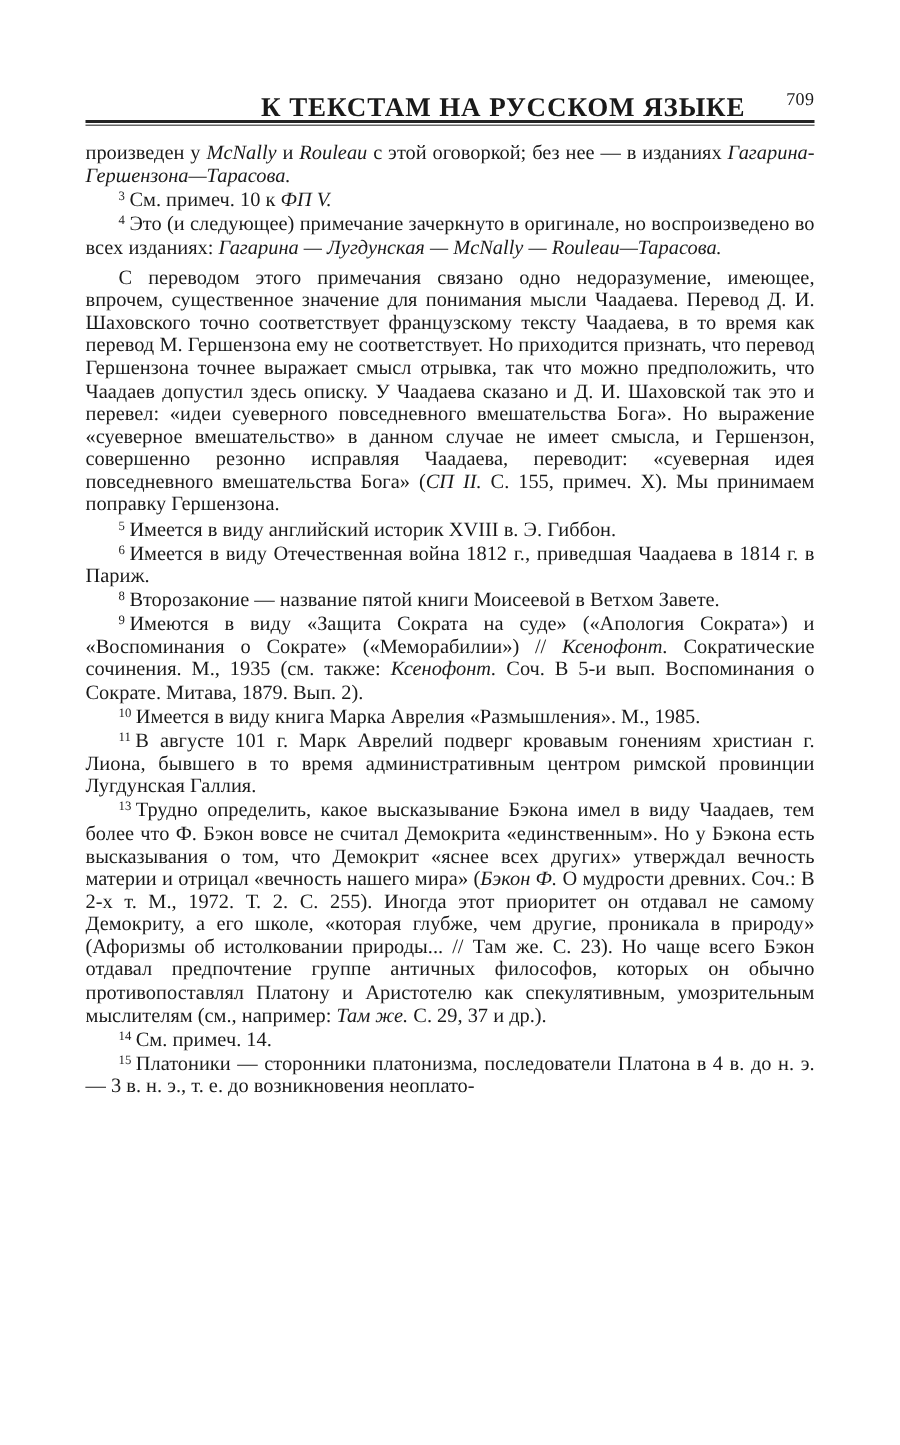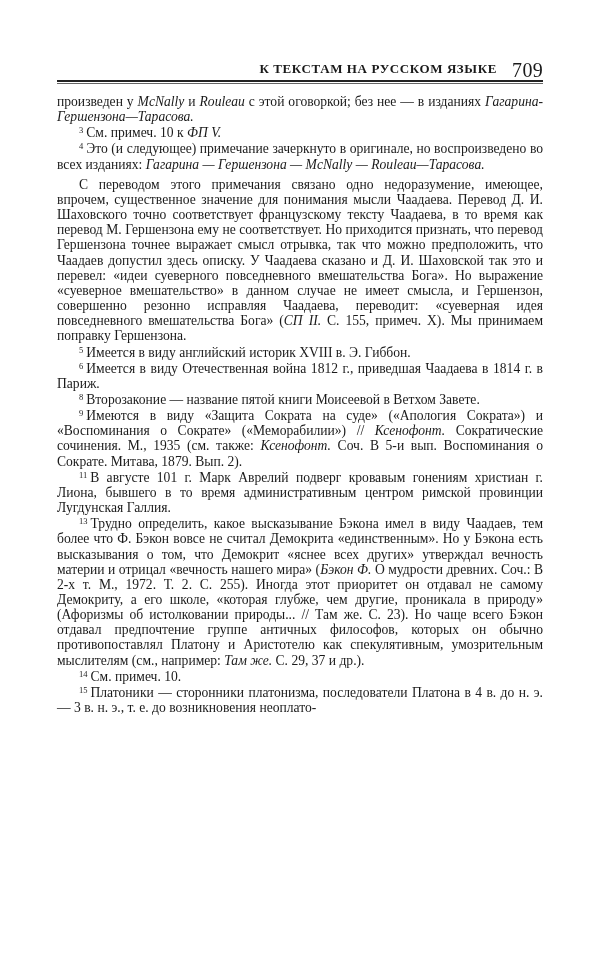--- a/index.html
+++ b/index.html
@@ -2,22 +2,22 @@
 <html><head>
 <meta charset="utf-8">
 <style>
   html, body { margin: 0; padding: 0; background: #ffffff; }
   body { width: 600px; height: 963px; position: relative; overflow: hidden;
          font-family: "DejaVu Serif", "Liberation Serif", serif; color: #1a1a1a; }
   .page { position: absolute; left: 57px; top: 0; width: 486px; }
   .running-head { position: absolute; top: 58px; left: 0; width: 486px; height: 20px;
                   font-size: 12.5px; letter-spacing: 0.3px; }
   .running-title { position: absolute; right: 46px; top: 3px; font-weight: bold;
-                   font-family: "Liberation Serif", serif; font-size: 13px; letter-spacing: 0.6px; }
-  .folio { position: absolute; right: 0; top: 1px; font-size: 20px; font-family: "Liberation Serif", serif; }
+                   font-family: "Liberation Serif", serif; font-size: 18px; letter-spacing: 0.6px; }
+  .folio { position: absolute; right: 0; top: 1px; font-size: 12px; font-family: "Liberation Serif", serif; }
   .rule { position: absolute; top: 80px; left: 0; width: 486px; height: 0;
           border-top: 2px solid #222; }
   .rule2 { position: absolute; top: 83px; left: 0; width: 486px; border-top: 1px solid #666; }
   .body { position: absolute; top: 94px; left: 0; width: 486px;
           font-family: "Liberation Serif", serif; font-size: 13.6px; line-height: 15.15px;
           text-align: justify; hyphens: manual; }
   .body p { margin: 0; text-indent: 22px; }
   .body p.cont { text-indent: 0; }
   .body p.gap { margin-top: 5px; }
   .body p.note { margin-top: 1px; }
@@ -31,24 +31,25 @@
   <div class="running-head">
     <span class="running-title">К ТЕКСТАМ НА РУССКОМ ЯЗЫКЕ</span>
     <span class="folio">709</span>
   </div>
   <div class="rule"></div>
   <div class="rule2"></div>
 
   <div class="body" id="body">
       <p class="cont"><span>произведен у </span><i>McNally</i><span> и </span><i>Rouleau</i><span> с этой оговоркой; без нее — в изданиях </span><i>Гагарина-Гершензона—Тарасова.</i></p>
       <p class="note"><sup>3</sup><span>См. примеч. 10 к </span><i>ФП V.</i></p>
-      <p class="note"><sup>4</sup><span>Это (и следующее) примечание зачеркнуто в оригинале, но воспроизведено во всех изданиях: </span><i>Гагарина — Гершензона — McNal­ly — Rouleau—Тарасова.</i></p>
+      <p class="note"><sup>4</sup><span>Это (и следующее) примечание зачеркнуто в оригинале, но воспроизведено во всех изданиях: </span><i>Гагарина — Лугдунская — McNal­ly — Rouleau—Тарасова.</i></p>
       <p class="gap"><span>С переводом этого примечания связано одно недоразумение, имеющее, впрочем, существенное значение для понимания мысли Чаадаева. Перевод Д. И. Шаховского точно соответствует французскому тексту Чаадаева, в то время как перевод М. Гершензона ему не соответствует. Но приходится признать, что перевод Гершензона точнее выражает смысл отрывка, так что можно предположить, что Чаадаев допустил здесь описку. У Чаадаева сказано и Д. И. Шаховской так это и перевел: «идеи суеверного повседневного вмешательства Бога». Но выражение «суеверное вмешательство» в данном случае не имеет смысла, и Гершензон, совершенно резонно исправляя Чаадаева, переводит: «суеверная идея повседневного вмешательства Бога» (</span><i>СП II.</i><span> С. 155, примеч. X). Мы принимаем поправку Гершензона.</span></p>
       <p class="note"><sup>5</sup><span>Имеется в виду английский историк XVIII в. Э. Гиббон.</span></p>
       <p class="note"><sup>6</sup><span>Имеется в виду Отечественная война 1812 г., приведшая Чаадаева в 1814 г. в Париж.</span></p>
       <p class="note"><sup>8</sup><span>Второзаконие — название пятой книги Моисеевой в Ветхом Завете.</span></p>
       <p class="note"><sup>9</sup><span>Имеются в виду «Защита Сократа на суде» («Апология Сократа») и «Воспоминания о Сократе» («Меморабилии») // </span><i>Ксенофонт.</i><span> Сократические сочинения. М., 1935 (см. также: </span><i>Ксенофонт.</i><span> Соч. В 5-и вып. Воспоминания о Сократе. Митава, 1879. Вып. 2).</span></p>
+      <p class="note"><sup>10</sup><span>Имеется в виду книга Марка Аврелия «Размышления». М., 1985.</span></p>
       <p class="note"><sup>11</sup><span>В августе 101 г. Марк Аврелий подверг кровавым гонениям христиан г. Лиона, бывшего в то время административным центром римской провинции Лугдунская Галлия.</span></p>
       <p class="note"><sup>13</sup><span>Трудно определить, какое высказывание Бэкона имел в виду Чаадаев, тем более что Ф. Бэкон вовсе не считал Демокрита «единственным». Но у Бэкона есть высказывания о том, что Демокрит «яснее всех других» утверждал вечность материи и отрицал «вечность нашего мира» (</span><i>Бэкон Ф.</i><span> О мудрости древних. Соч.: В 2-х т. М., 1972. Т. 2. С. 255). Иногда этот приоритет он отдавал не самому Демокриту, а его школе, «которая глубже, чем другие, проникала в природу» (Афоризмы об истолковании природы... // Там же. С. 23). Но чаще всего Бэкон отдавал предпочтение группе античных философов, которых он обычно противопоставлял Платону и Аристотелю как спекулятивным, умозрительным мыслителям (см., например: </span><i>Там же.</i><span> С. 29, 37 и др.).</span></p>
-      <p class="note"><sup>14</sup><span>См. примеч. 10.</span></p>
+      <p class="note"><sup>14</sup><span>См. примеч. 14.</span></p>
       <p class="note"><sup>15</sup><span>Платоники — сторонники платонизма, последователи Платона в 4 в. до н. э. — 3 в. н. э., т. е. до возникновения неоплато-</span></p>
     </div>
 </div>
 
 </body></html>

